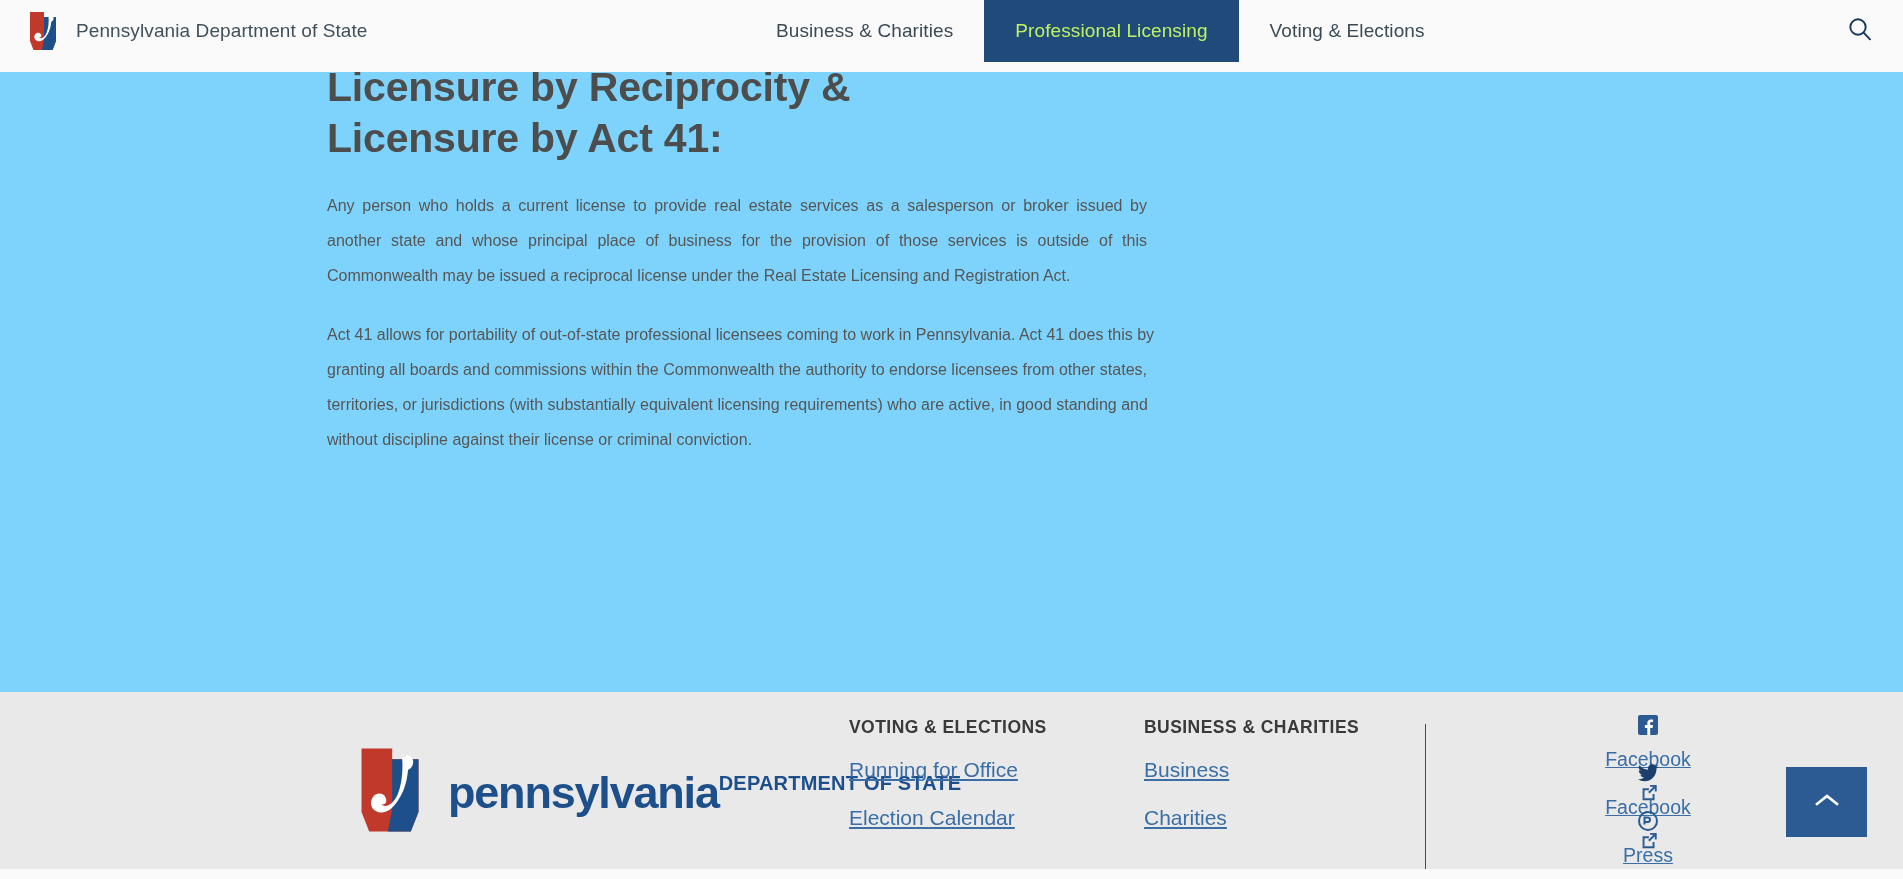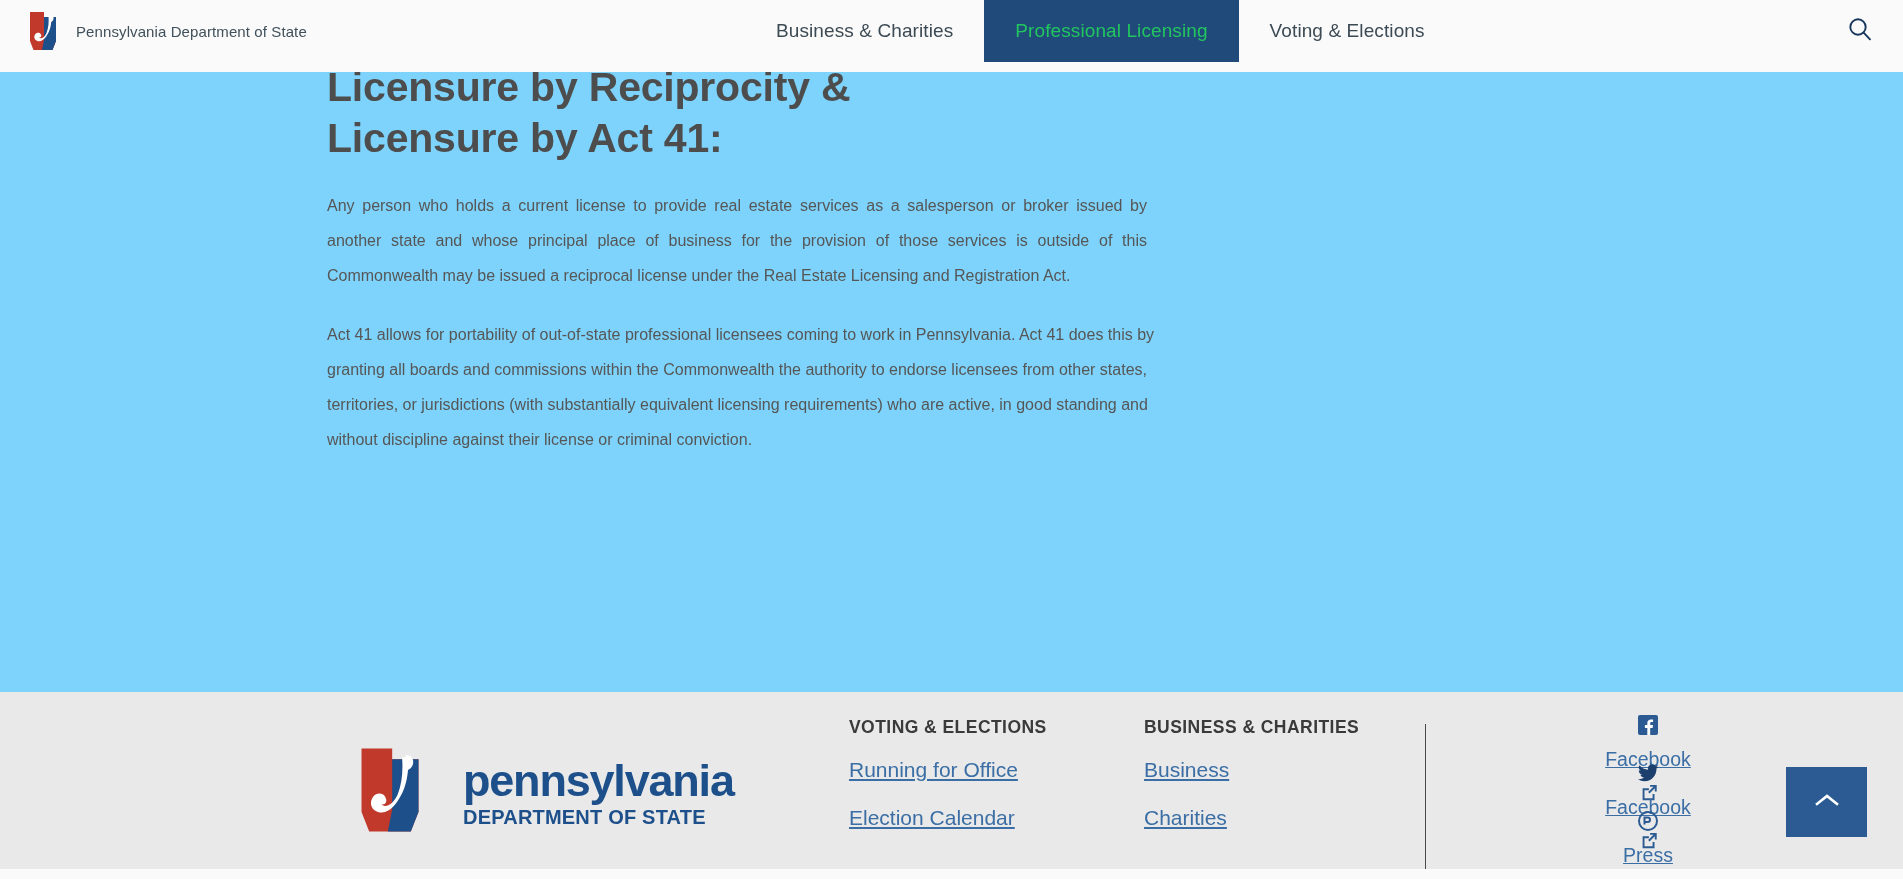--- a/index.html
+++ b/index.html
@@ -39,21 +39,21 @@
   }
 
   .keystone-mark {
     width: 38px;
     height: 42px;
     flex: 0 0 38px;
     display: block;
   }
 
   .brand-title {
-    font-size: 15px;
+    font-size: 19px;
     color: #41505a;
     letter-spacing: 0.1px;
     white-space: nowrap;
     font-weight: 400;
   }
 
   .main-nav {
     position: absolute;
     left: 745px;
     top: 0;
@@ -74,21 +74,21 @@
     letter-spacing: 0.1px;
     height: 62px;
     background: transparent;
     border: 0;
     font-family: inherit;
     cursor: pointer;
   }
 
   .nav-item.is-active {
     background: #1f4a7a;
-    color: #22c55e;
+    color: #bef264;
   }
 
   .search-btn {
     position: absolute;
     right: 26px;
     top: 13px;
     width: 34px;
     height: 34px;
     background: transparent;
     border: 0;
@@ -168,24 +168,22 @@
   }
 
   .footer-logo .keystone-mark-lg {
     width: 84px;
     height: 92px;
     flex: 0 0 84px;
   }
 
   .footer-wordmark {
     display: flex;
-    flex-direction: column;
     justify-content: center;
     padding-top: 6px;
-    margin-left: 15px;
   }
 
   .wordmark-main {
     font-size: 45px;
     font-weight: 700;
     color: #1d4f8b;
     letter-spacing: -1.2px;
     line-height: 46px;
   }
 

